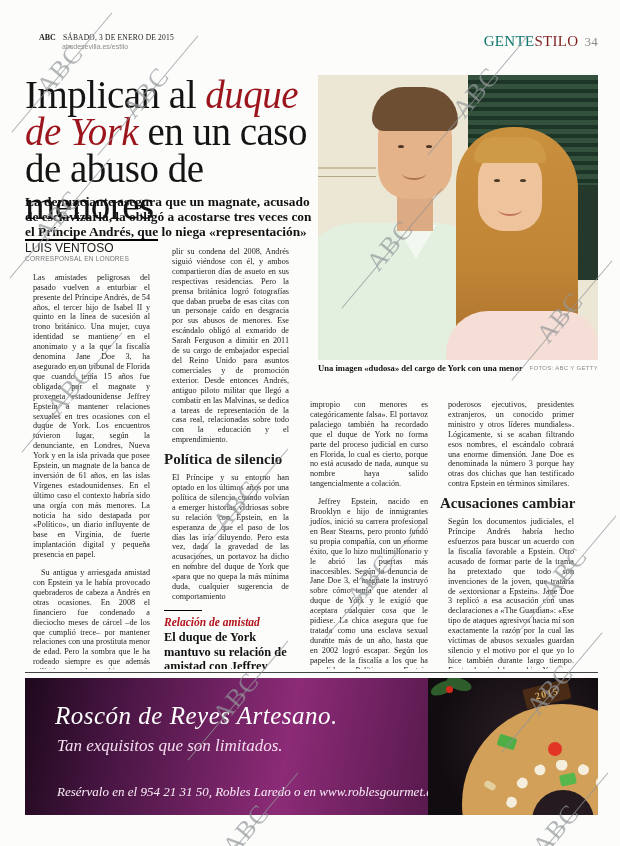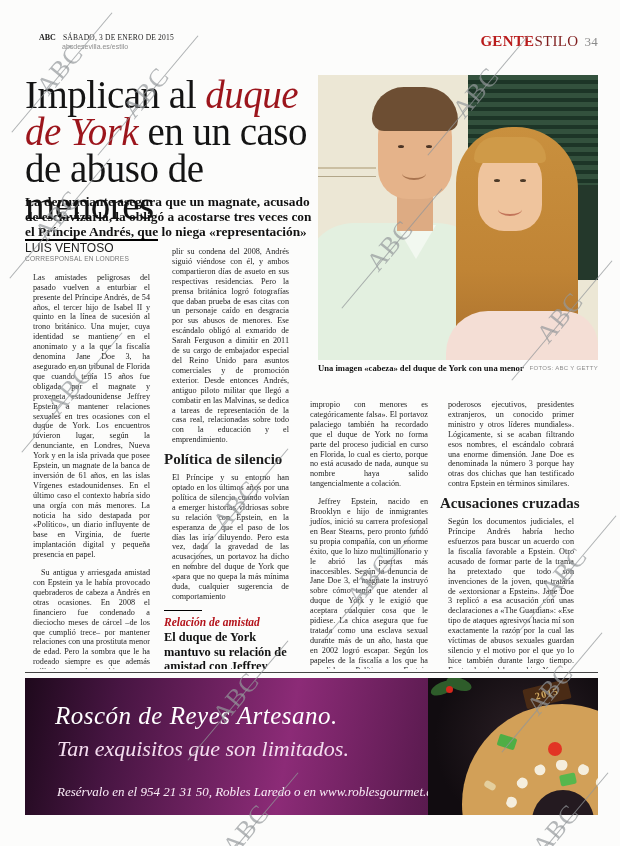--- a/index.html
+++ b/index.html
@@ -6,21 +6,21 @@
   body {
     width:620px; height:846px; position:relative; overflow:hidden;
     background:#fcfcfb; font-family:"Liberation Serif", serif; color:#1c1c1c;
   }
   
   .hdr-left { position:absolute; left:39px; top:33px; font-size:7.5px; line-height:9px; }
   .hdr-brand { font-weight:bold; font-size:8px; margin-right:7px; }
   .hdr-date { letter-spacing:.2px; }
   .hdr-url { color:#8d8d8d; font-size:7px; margin-left:23px; font-family:"Liberation Sans",sans-serif; }
   .hdr-right { position:absolute; right:22px; top:33px; font-size:15px; letter-spacing:.3px; }
-  .sec-bold { color:#b91c1c; font-weight:bold; }
+  .sec-bold { color:#0f766e; font-weight:normal; }
   .sec-light { color:#7f1d1d; }
   .page-num { color:#8a8a8a; font-size:13px; margin-left:6px; }
 
   
   .wm { position:absolute; width:0; height:0; pointer-events:none; z-index:30; }
   .wm-line { position:absolute; left:-78px; top:0; width:156px; height:1.2px;
              background:rgba(145,149,152,.75); transform:rotate(-50deg); }
   .wm-text { position:absolute; left:-30px; top:-17px; transform:rotate(-50deg);
              font-size:26px; color:rgba(148,152,155,.7); letter-spacing:1px;
              font-family:"Liberation Serif",serif; }
@@ -92,21 +92,21 @@
   .pullout h4 { color:#b3121a; font-style:italic; font-size:11.5px; margin:0 0 2px; }
   .pullout p { font-size:12.4px; line-height:14.4px; font-weight:bold; color:#111;
                margin:0 0 9px; text-align:left; }
 
   
   .ad-rule { position:absolute; left:25px; top:672px; width:573px; height:1.2px; background:#444; }
   .ad { position:absolute; left:25px; top:678px; width:573px; height:137px; overflow:hidden;
         background:linear-gradient(100deg,#1e091c 0%,#471542 16%,#8c2b77 46%,#5f1c53 68%,#2a0d26 100%); }
   .ad-headline { position:absolute; left:30px; top:24px; font-size:25px; font-style:italic;
                  color:#fff; letter-spacing:.5px; }
-  .ad-sub { position:absolute; left:32px; top:58px; font-size:22px; font-style:italic; color:#f4ddef; }
+  .ad-sub { position:absolute; left:32px; top:58px; font-size:17px; font-style:italic; color:#f4ddef; }
   .ad-contact { position:absolute; left:32px; top:106px; font-size:13px; font-style:italic; color:#fbeef8; }
   .ad-oval { position:absolute; left:272px; top:16px; width:100px; height:76px;
              background:#fdfbf2; border-radius:50%; text-align:center; }
   .ad-logo-main { display:block; margin-top:20px; font-size:16px; letter-spacing:1px;
                   color:#7c2a6d; font-family:"Liberation Serif",serif; }
   .ad-logo-sub { display:block; font-size:12px; font-style:italic; color:#7c2a6d; margin-top:-1px; }
   .cake-zone { position:absolute; right:0; top:0; width:170px; height:137px; overflow:hidden;
                background:radial-gradient(circle at 60% 45%,#2c2026 0%,#110c10 75%); }
   .cake { position:absolute; left:34px; top:26px; width:200px; height:200px;
           border-radius:50%; background:#d2a058; }
@@ -158,21 +158,21 @@
   <div class="a-smile"></div>
   <div class="g-hair"></div>
   <div class="g-face"></div>
   <div class="g-bangs"></div>
   <div class="g-eye" style="left:176px;top:104px;"></div>
   <div class="g-eye" style="left:202px;top:104px;"></div>
   <div class="g-smile"></div>
   <div class="g-body"></div>
 </div>
 <div class="caption-row">
-  <span class="caption">Una imagen «cabeza» del duque de York con una menor</span>
+  <span class="caption">Una imagen «dudosa» del cargo de York con una menor</span>
   <span class="credit">FOTOS: ABC Y GETTY</span>
 </div>
 
 <div class="col col1">
   <div class="byline-rule"></div>
   <div class="byline-name">LUIS VENTOSO</div>
   <div class="byline-role">CORRESPONSAL EN LONDRES</div>
   <p>Las amistades peligrosas del pasado vuelven a enturbiar el presente del Príncipe Andrés, de 54 años, el tercer hijo de Isabel II y quinto en la línea de sucesión al trono británico. Una mujer, cuya identidad se mantiene en el anonimato y a la que la fiscalía denomina Jane Doe 3, ha asegurado en un tribunal de Florida que cuando tenía 15 años fue obligada por el magnate y proxeneta estadounidense Jeffrey Epstein a mantener relaciones sexuales en tres ocasiones con el duque de York. Los encuentros tuvieron lugar, según la denunciante, en Londres, Nueva York y en la isla privada que posee Epstein, un magnate de la banca de inversión de 61 años, en las islas Vírgenes estadounidenses. En el último caso el contexto habría sido una orgía con más menores. La noticia ha sido destapada por «Político», un diario influyente de base en Virginia, de fuerte implantación digital y pequeña presencia en papel.</p>
   <p class="ind">Su antigua y arriesgada amistad con Epstein ya le había provocado quebraderos de cabeza a Andrés en otras ocasiones. En 2008 el financiero fue condenado a dieciocho meses de cárcel –de los que cumplió trece– por mantener relaciones con una prostituta menor de edad. Pero la sombra que le ha rodeado siempre es que además utilizaba a las chicas para granjearse el favor de personajes públicos de alta influencia. Según los acusadores, utilizaba incluso el material de naturaleza sexual para intentar chantajear a los poderosos. En el 2011, la fiscalía federal inició una investigación contra él en un tribunal de Florida, bajo la acusación de abusar de menores obligándolas a prostituirse.</p>
 
@@ -191,21 +191,21 @@
   </div>
 </div>
 
 <div class="col col3">
   <p>impropio con menores es categóricamente falsa». El portavoz palaciego también ha recordado que el duque de York no forma parte del proceso judicial en curso en Florida, lo cual es cierto, porque no está acusado de nada, aunque su nombre haya salido tangencialmente a colación.</p>
   <p class="ind">Jeffrey Epstein, nacido en Brooklyn e hijo de inmigrantes judíos, inició su carrera profesional en Bear Stearns, pero pronto fundó su propia compañía, con un enorme éxito, que lo hizo multimillonario y le abrió las puertas más inaccesibles. Según la denuncia de Jane Doe 3, el magnate la instruyó sobre cómo tenía que atender al duque de York y le exigió que aceptara cualquier cosa que le pidiese. La chica asegura que fue tratada como una esclava sexual durante más de un año, hasta que en 2002 logró escapar. Según los papeles de la fiscalía a los que ha accedido «Político», «Epstein también traficó con Jane Doe 3 con propósitos sexuales para otros hombres poderosos, incluidos numerosos políticos americanos prominentes,</p>
 </div>
 
 <div class="col col4">
   <p>poderosos ejecutivos, presidentes extranjeros, un conocido primer ministro y otros líderes mundiales». Lógicamente, si se acaban filtrando esos nombres, el escándalo cobrará una enorme dimensión. Jane Doe es denominada la número 3 porque hay otras dos chichas que han testificado contra Epstein en términos similares.</p>
-  <h3>Acusaciones cruzadas</h3>
+  <h3>Acusaciones cambiar</h3>
   <p>Según los documentos judiciales, el Príncipe Andrés habría hecho esfuerzos para buscar un acuerdo con la fiscalía favorable a Epstein. Otro acusado de formar parte de la trama ha pretextado que todo son invenciones de la joven, que trataría de «extorsionar a Epstein». Jane Doe 3 replicó a esa acusación con unas declaraciones a «The Guardian»: «Ese tipo de ataques agresivos hacia mí son exactamente la razón por la cual las víctimas de abusos sexuales guardan silencio y el motivo por el que yo lo hice también durante largo tiempo. Esa tendencia debe cambiar. Yo no me voy a quedar intimidada y en silencio».</p>
 </div>
 
 <div class="ad-rule"></div>
 <div class="ad">
   <div class="ad-headline">Roscón de Reyes Artesano.</div>
   <div class="ad-sub">Tan exquisitos que son limitados.</div>
   <div class="ad-contact">Resérvalo en el 954 21 31 50, Robles Laredo o en www.roblesgourmet.com</div>
   <div class="cake-zone">
     <div class="cake"></div>

